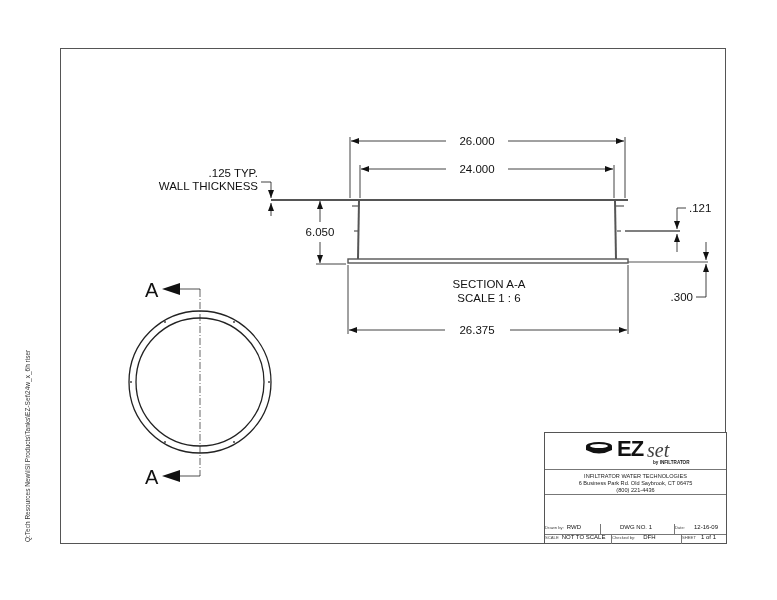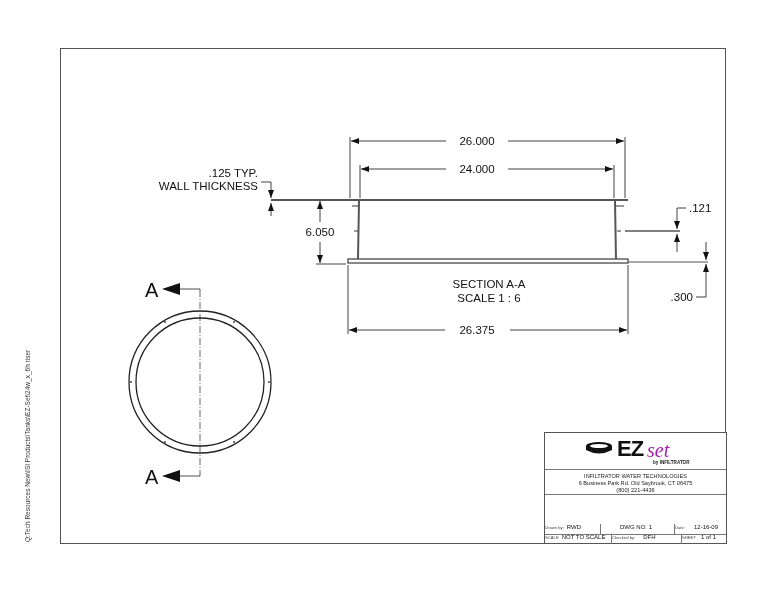--- a/index.html
+++ b/index.html
@@ -24,21 +24,21 @@
               text-align:center; font-size:7.4px; line-height:10px; padding-top:4px; box-sizing:border-box; color:#111; }
   .tb-row { position:absolute; left:0; width:100%; height:10px; font-size:5.5px; color:#222; }
   .tb-row1 { top:91px; border-bottom:1px solid #777; }
   .tb-row2 { top:101px; height:10px; }
   .cell { position:absolute; top:0; height:100%; border-right:1px solid #777; box-sizing:border-box; white-space:nowrap; }
   .cell:last-child { border-right:none; }
   .small { font-size:4.2px; color:#444; }
   .val { font-size:6px; margin-left:3px; color:#111; }
   .logo-ring { position:absolute; left:40px; top:8px; width:28px; height:14px; }
   .logo-ez { position:absolute; left:72px; top:3px; font-size:22px; font-weight:bold; letter-spacing:-1px; color:#111; }
-  .logo-set { position:absolute; left:102px; top:6px; font-family:"Liberation Serif", serif; font-style:italic; font-size:20px; color:#a21caf; }
+  .logo-set { position:absolute; left:102px; top:6px; font-family:"Liberation Serif", serif; font-style:italic; font-size:20px; color:#404040; }
   .logo-by { position:absolute; left:108px; top:27px; font-size:4.6px; font-weight:bold; color:#222; }
 </style>
 </head>
 <body>
 
 <div id="sheet">
   <div class="frame"></div>
   <div class="path-label">Q:Tech Resources New\ISI Products\Tanks\EZ-Set\24w_x_6h riser</div>
 
   <svg class="drawing" width="777" height="600" viewBox="0 0 777 600">

